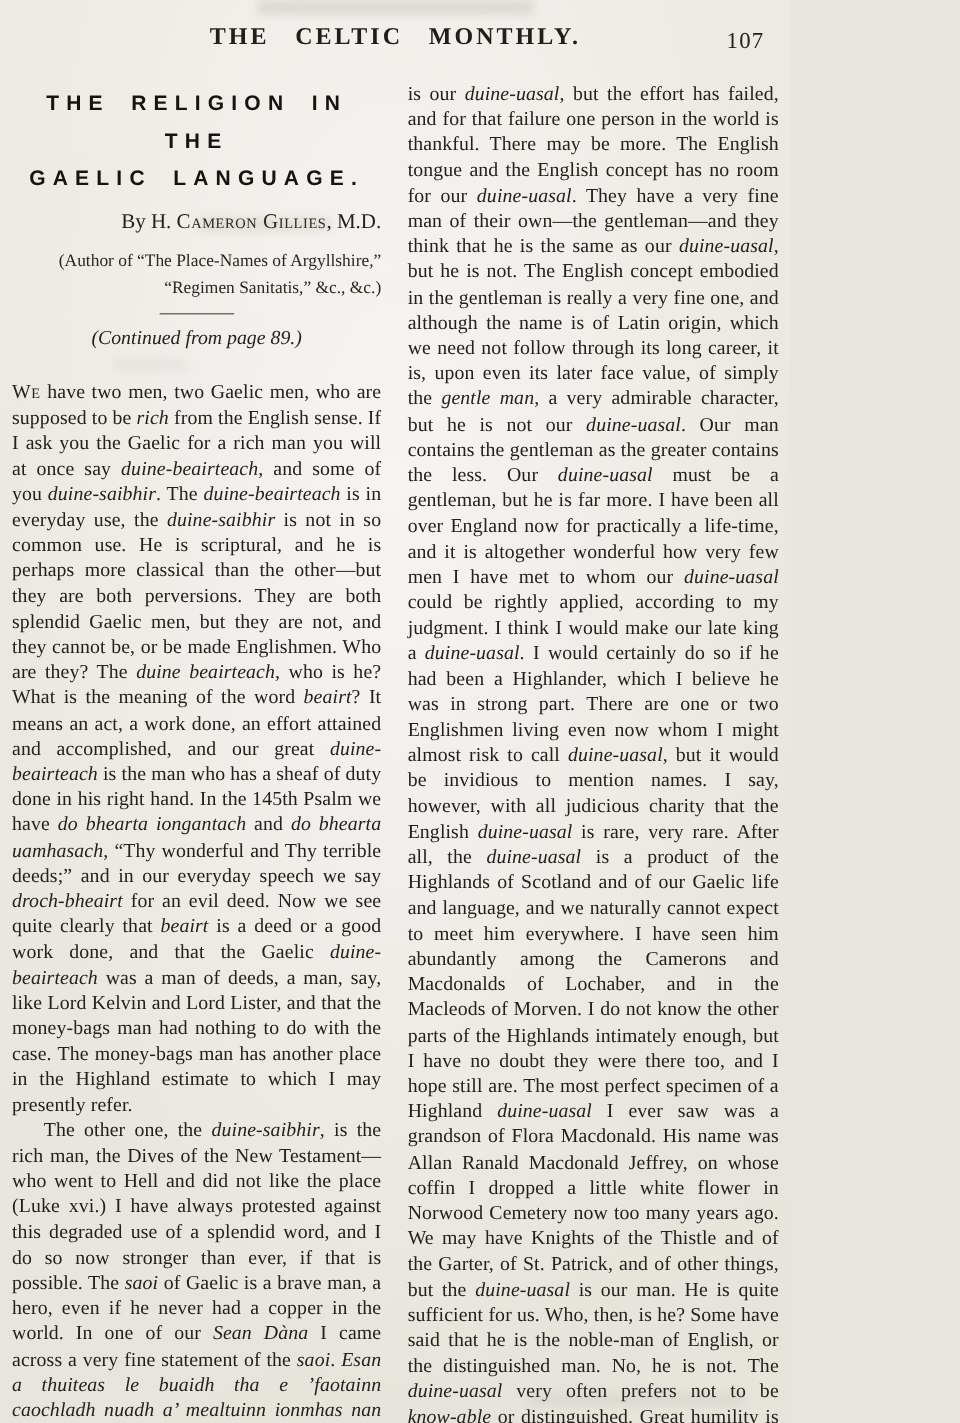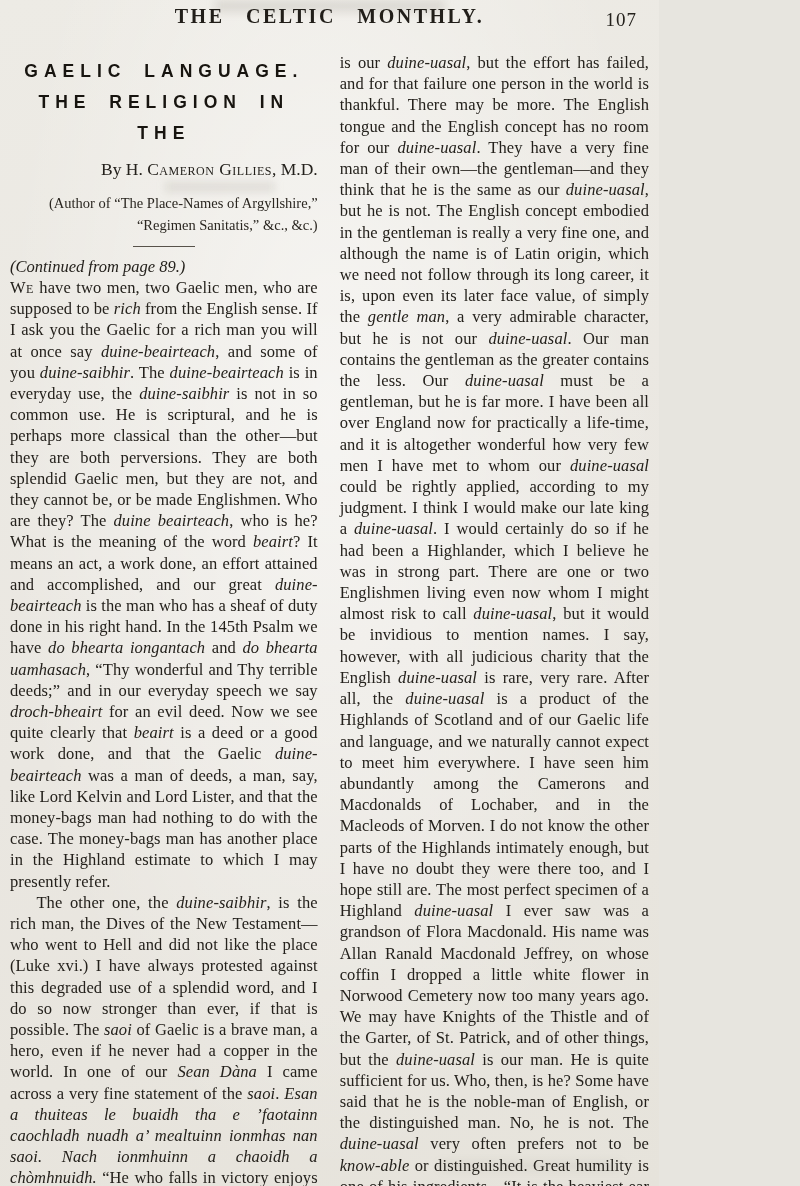--- a/index.html
+++ b/index.html
@@ -7,21 +7,21 @@
     width: 800px; height: 1186px;
     background: #e7e5df;
     font-family: "Liberation Serif", serif;
     color: #24211c;
     -webkit-font-smoothing: antialiased;
   }
   .page {
     position: relative;
     width: 659px; height: 1186px;
     box-sizing: border-box;
-    padding: 1px 8px 0 8px;
+    padding: 16px 8px 0 8px;
     overflow: hidden;
     background:
       radial-gradient(ellipse at 50% 35%, rgba(255,255,255,0.55), rgba(255,255,255,0) 70%),
       linear-gradient(160deg, #edebe5 0%, #eae7e1 55%, #e6e3db 100%);
   }
   
   .smudge { position: absolute; pointer-events: none; filter: blur(4px); }
   .sm1 { top: 0; left: 50%; transform: translateX(-50%); width: 230px; height: 12px; background: rgba(110,104,92,0.16); }
   .sm2 { top: 182px; left: 165px; width: 110px; height: 10px; background: rgba(110,104,92,0.14); }
   .sm3 { top: 300px; left: 95px; width: 60px; height: 8px; background: rgba(110,104,92,0.08); }
@@ -82,24 +82,24 @@
     font-size: 14.5px;
     line-height: 1.55;
     color: #2a2620;
   }
   .divider {
     width: 62px;
     margin: 9px auto 7px auto;
     border-bottom: 1.5px solid #57524a;
   }
   .continued {
-    text-align: left;
+    text-align: center;
     font-style: italic;
     font-size: 16.5px;
-    margin: 10px 0 0 0;
+    margin: 10px 0 24px 0;
   }
 
   .body-text p {
     margin: 0;
     font-size: 16.5px;
     line-height: 21.2px;
     text-align: justify;
     text-indent: 1.6em;
     letter-spacing: 0.1px;
   }
@@ -117,22 +117,22 @@
 
   <header>
     <div class="journal-title">THE  CELTIC  MONTHLY.</div>
     <div class="page-number">107</div>
   </header>
 
   <div class="columns">
 
     <section class="column left">
       <h1 class="article-title">
+        <span>THE RELIGION IN THE</span>
         <span>GAELIC LANGUAGE.</span>
-        <span>THE RELIGION IN THE</span>
       </h1>
       <div class="byline">By H. <span class="sc">Cameron Gillies</span>, M.D.</div>
       <div class="author-note">
         <span>(Author of “The Place-Names of Argyllshire,”</span><br>
         <span>“Regimen Sanitatis,” &amp;c., &amp;c.)</span>
       </div>
       <div class="divider"></div>
       <div class="continued">(Continued from page 89.)</div>
       <div class="body-text">
           <p><span class="sc">We</span> have two men, two Gaelic men, who are supposed to be <i>rich</i> from the English sense. If I ask you the Gaelic for a rich man you will at once say <i>duine-beairteach</i>, and some of you <i>duine-saibhir</i>. The <i>duine-beairteach</i> is in everyday use, the <i>duine-saibhir</i> is not in so common use. He is scriptural, and he is perhaps more classical than the other—but they are both perversions. They are both splendid Gaelic men, but they are not, and they cannot be, or be made Englishmen. Who are they? The <i>duine beairteach</i>, who is he? What is the meaning of the word <i>beairt</i>? It means an act, a work done, an effort attained and accomplished, and our great <i>duine-beairteach</i> is the man who has a sheaf of duty done in his right hand. In the 145th Psalm we have <i>do bhearta iongantach</i> and <i>do bhearta uamhasach</i>, “Thy wonderful and Thy terrible deeds;” and in our everyday speech we say <i>droch-bheairt</i> for an evil deed. Now we see quite clearly that <i>beairt</i> is a deed or a good work done, and that the Gaelic <i>duine-beairteach</i> was a man of deeds, a man, say, like Lord Kelvin and Lord Lister, and that the money-bags man had nothing to do with the case. The money-bags man has another place in the Highland estimate to which I may presently refer.</p>

